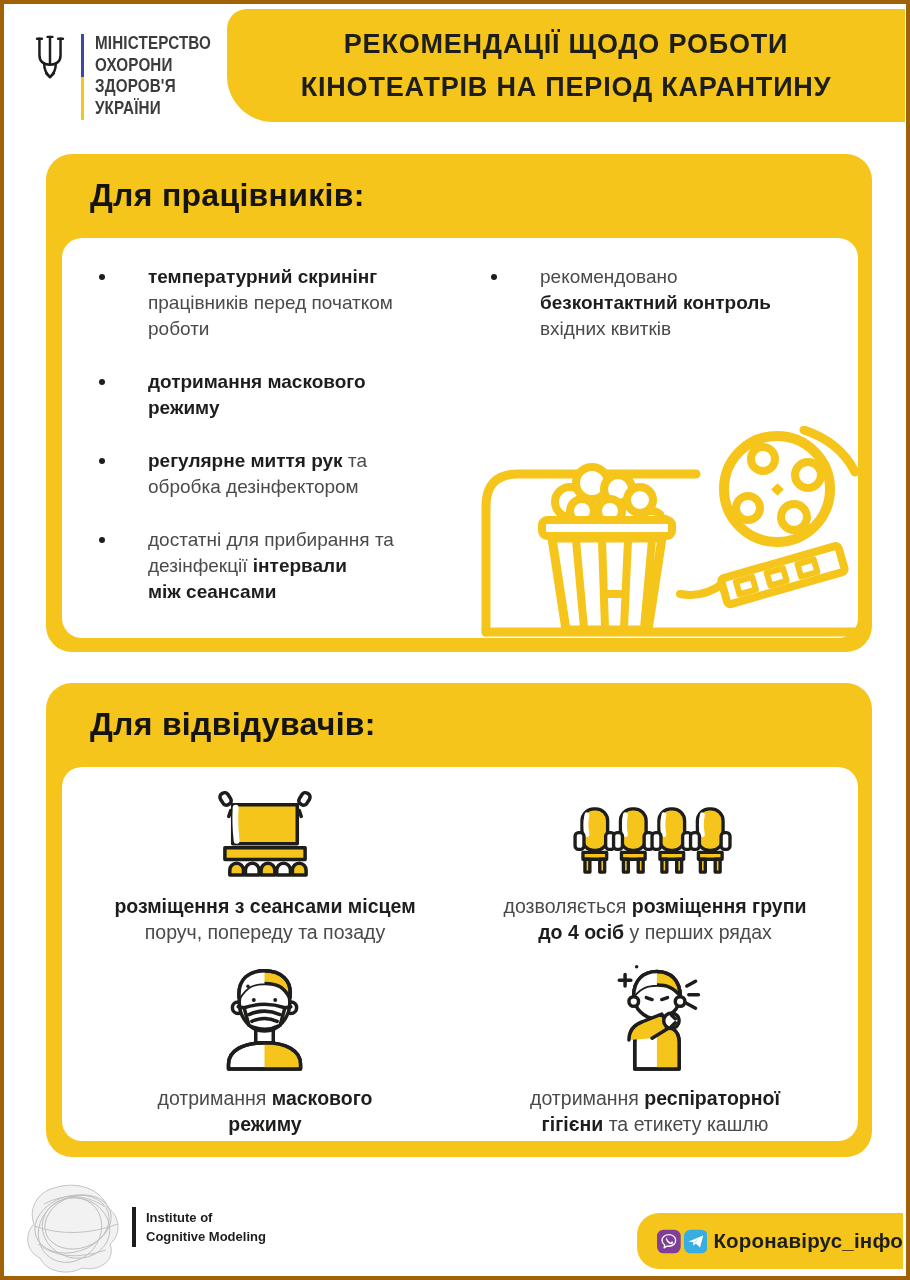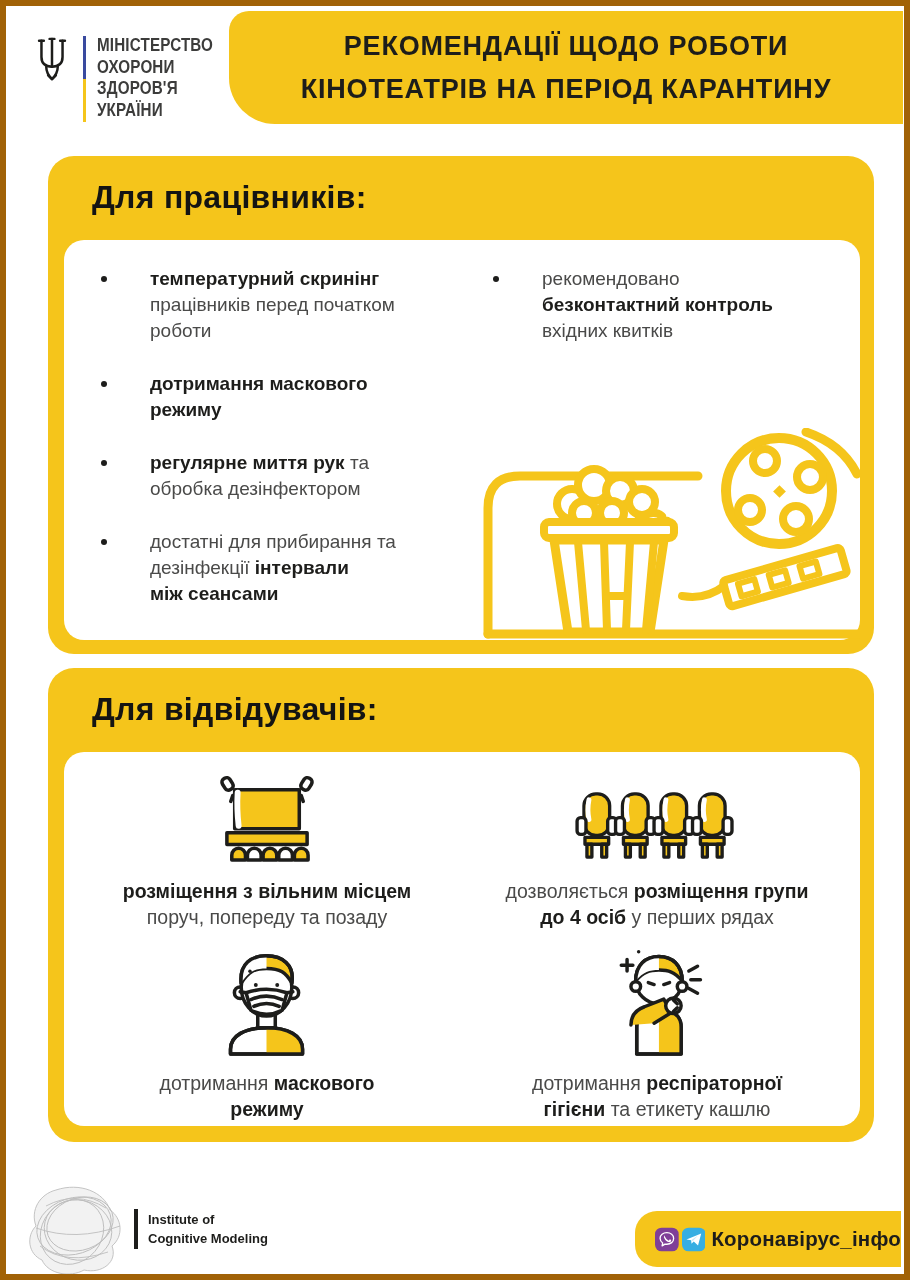--- a/index.html
+++ b/index.html
@@ -4,21 +4,21 @@
 <style>
   :root{
     --yellow:#F5C51B;
     --ink:#1D1D1B;
     --body:#4A4A49;
   }
   html,body{margin:0;padding:0;background:#e8e8e8;}
   .page{
     position:relative;width:910px;height:1280px;background:#ffffff;
     font-family:"Liberation Sans",sans-serif;overflow:hidden;
-    border:6px solid #a16207;box-sizing:border-box;margin:0 auto;
+    border:4px solid #a16207;box-sizing:border-box;margin:0 auto;
   }
   
   .ministry{position:absolute;left:28px;top:24px;display:flex;align-items:flex-start;}
   .trident{margin-top:6px;}
   .flag-bar{width:3px;height:86px;margin:6px 0 0 13px;background:linear-gradient(#3A4A9F 0 50%,var(--yellow) 50% 100%);}
   .ministry-text{
     margin-left:11px;margin-top:4px;font-weight:bold;font-size:19px;line-height:21.5px;
     color:#3C3C3B;transform:scaleX(0.8);transform-origin:left top;white-space:nowrap;letter-spacing:.2px;
   }
   
@@ -27,21 +27,21 @@
     border-radius:20px 0 0 46px;display:flex;flex-direction:column;justify-content:center;
     align-items:center;gap:12px;
   }
   .header-line{font-weight:bold;font-size:27px;letter-spacing:.8px;color:var(--ink);}
   
   .card{position:absolute;left:42px;width:826px;background:var(--yellow);border-radius:26px;box-sizing:border-box;}
   .card-title{height:82px;display:flex;align-items:center;padding-left:44px;font-size:32px;font-weight:bold;color:#141413;letter-spacing:.3px;}
   .card-body{position:relative;margin:2px 14px 14px 16px;background:#fff;border-radius:20px;box-sizing:border-box;}
   #card-workers{top:150px;height:498px;}
   #card-workers .card-body{height:400px;}
-  #card-visitors{top:662px;height:474px;}
+  #card-visitors{top:679px;height:474px;}
   #card-visitors .card-body{height:374px;}
   
   .cols{display:flex;padding:26px 10px 0 28px;}
   .col-left{width:392px;flex:none;}
   .col-right{flex:1;}
   ul.bullets{list-style:none;margin:0;padding:0;}
   ul.bullets li{
     position:relative;padding-left:58px;margin-bottom:27px;font-size:19px;line-height:26px;
     color:var(--body);white-space:pre-line;max-width:350px;
   }
@@ -185,21 +185,21 @@
                 <path d="M35 19 q-1 16 1 34" stroke="#fff" stroke-width="6" fill="none"></path>
                 <rect x="24" y="60" width="82" height="12" fill="#F5C51B"></rect>
                 <path d="M29 88 v-5 a7 7 0 0 1 14 0 v5 z" fill="#F5C51B"></path>
                 <path d="M45 88 v-5 a7 7 0 0 1 14 0 v5 z" fill="#fff"></path>
                 <path d="M61 88 v-5 a7 7 0 0 1 14 0 v5 z" fill="#F5C51B"></path>
                 <path d="M77 88 v-5 a7 7 0 0 1 14 0 v5 z" fill="#fff"></path>
                 <path d="M93 88 v-5 a7 7 0 0 1 14 0 v5 z" fill="#F5C51B"></path>
               </g>
             </svg>
           </div>
-          <div class="vtext"><b>розміщення з вільним місцем
+          <div class="vtext"><b>розміщення з сеансами місцем
 </b><span>поруч, попереду та позаду</span></div>
         </div>
 
         <div class="vitem">
           <div class="vicon">
             <svg width="168" height="74" viewBox="0 0 170 75">
               <g stroke="#1D1D1B" stroke-width="3.4" stroke-linejoin="round" stroke-linecap="round">
                 <g id="seat0" transform="translate(4 0)">
                   <rect x="7" y="4" width="26" height="42" rx="12" fill="#F5C51B"></rect>
                   <path d="M12 10 q-2 10 0 20" stroke="#fff" stroke-width="5" fill="none"></path>

